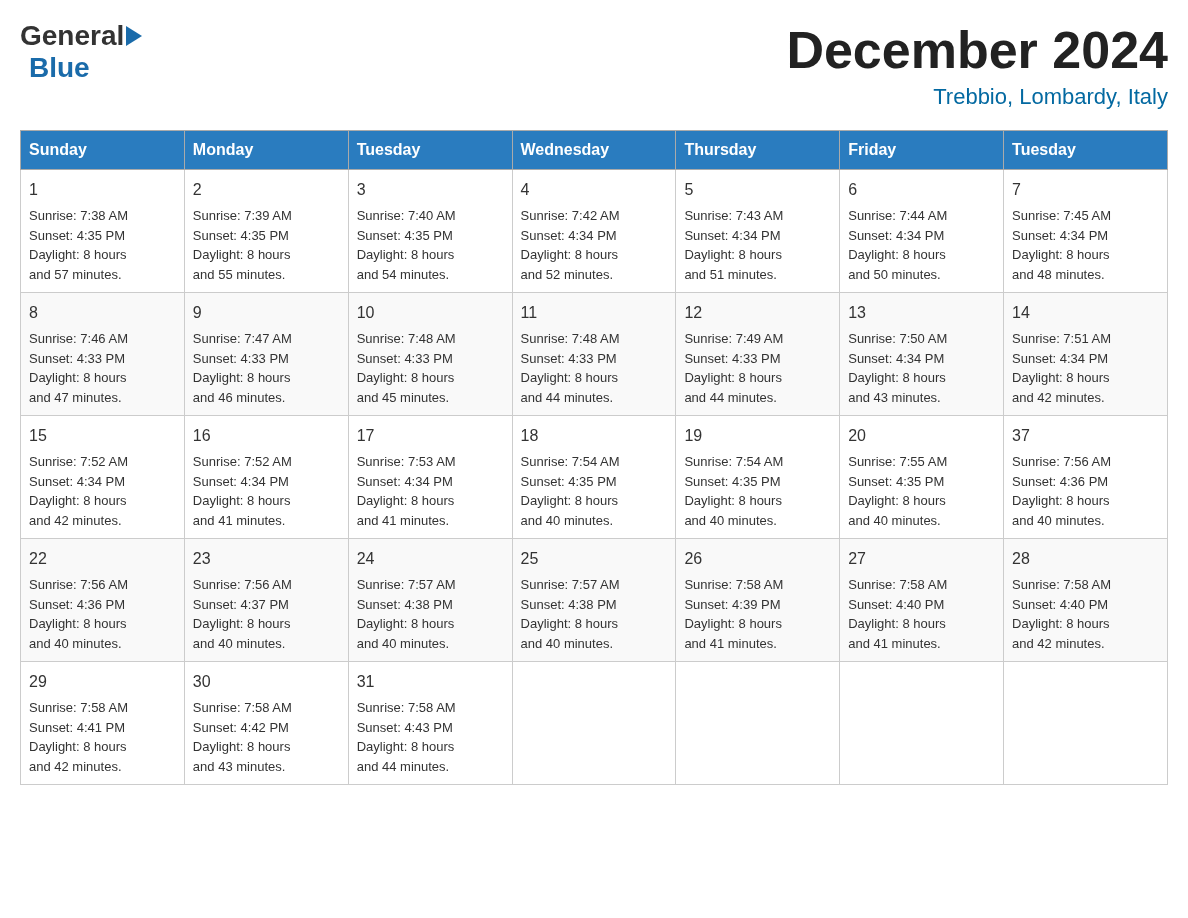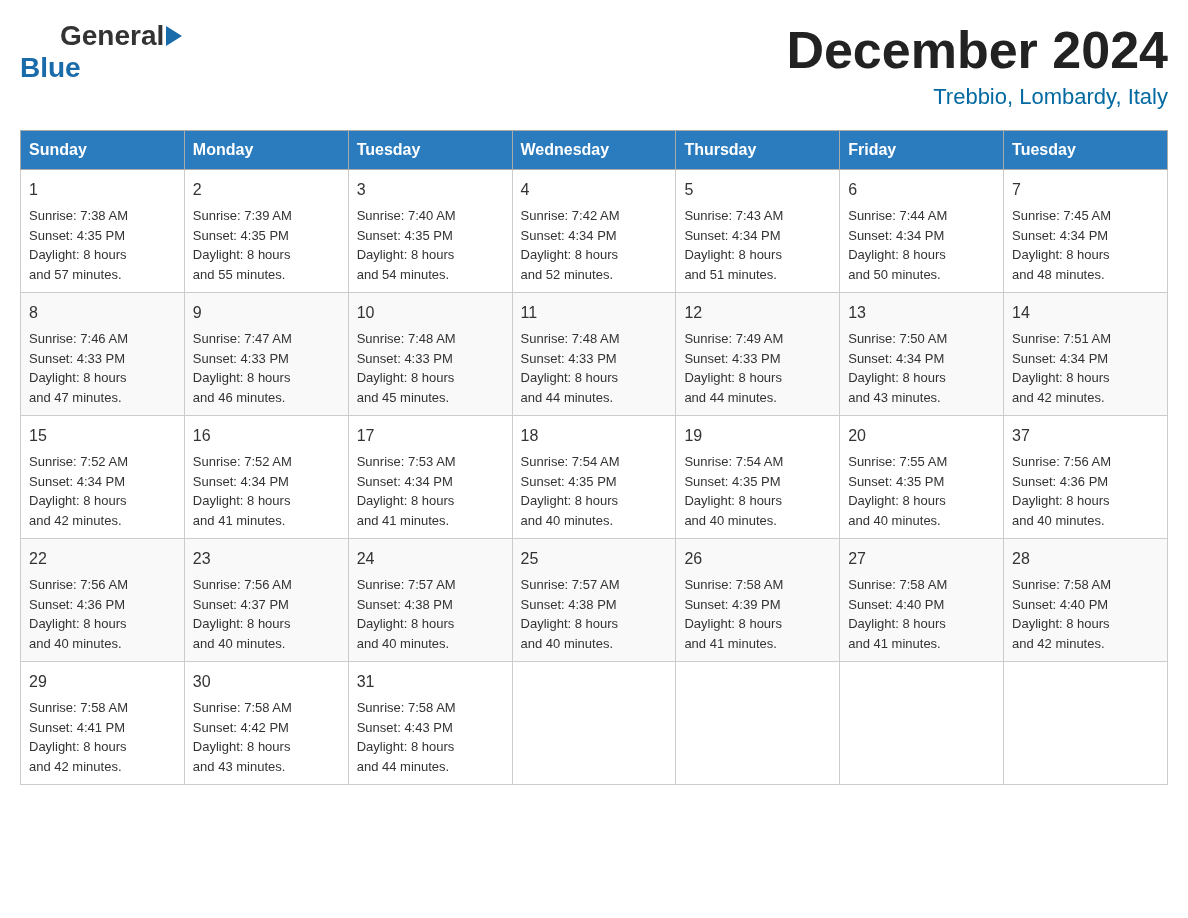--- a/index.html
+++ b/index.html
@@ -20,21 +20,20 @@
       display: flex;
       flex-direction: column;
       align-items: flex-start;
     }
     .logo-text {
       font-size: 28px;
       font-weight: bold;
       color: #333;
       display: flex;
       align-items: center;
-      margin-left: 40px;
     }
     .logo-general { color: #333; }
     .logo-triangle {
       display: inline-block;
       width: 0;
       height: 0;
       border-left: 16px solid #1a6baa;
       border-top: 10px solid transparent;
       border-bottom: 10px solid transparent;
       margin: 0 2px;
@@ -94,21 +93,21 @@
   </style>
 </head>
 <body>
 
 <div class="header">
   <div class="logo-area">
     <div class="logo-text">
       <span class="logo-general">General</span>
       <span class="logo-triangle"></span>
     </div>
-    <div style="margin-left:0;">
+    <div style="margin-left:9px;">
       <span class="logo-blue">Blue</span>
     </div>
   </div>
   <div class="title-area">
     <div class="month-year">December 2024</div>
     <div class="location">Trebbio, Lombardy, Italy</div>
   </div>
 </div>
 
 <table class="calendar">

